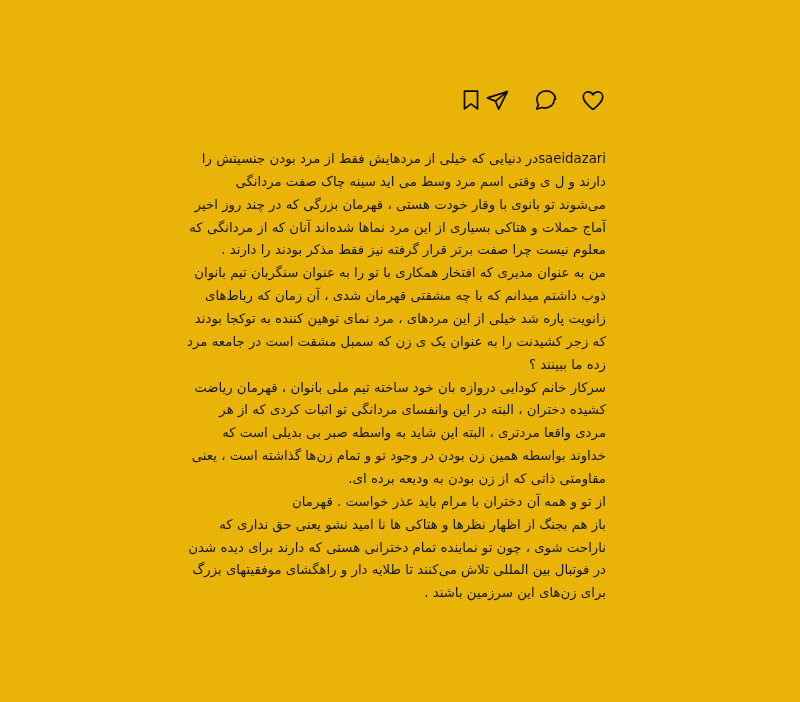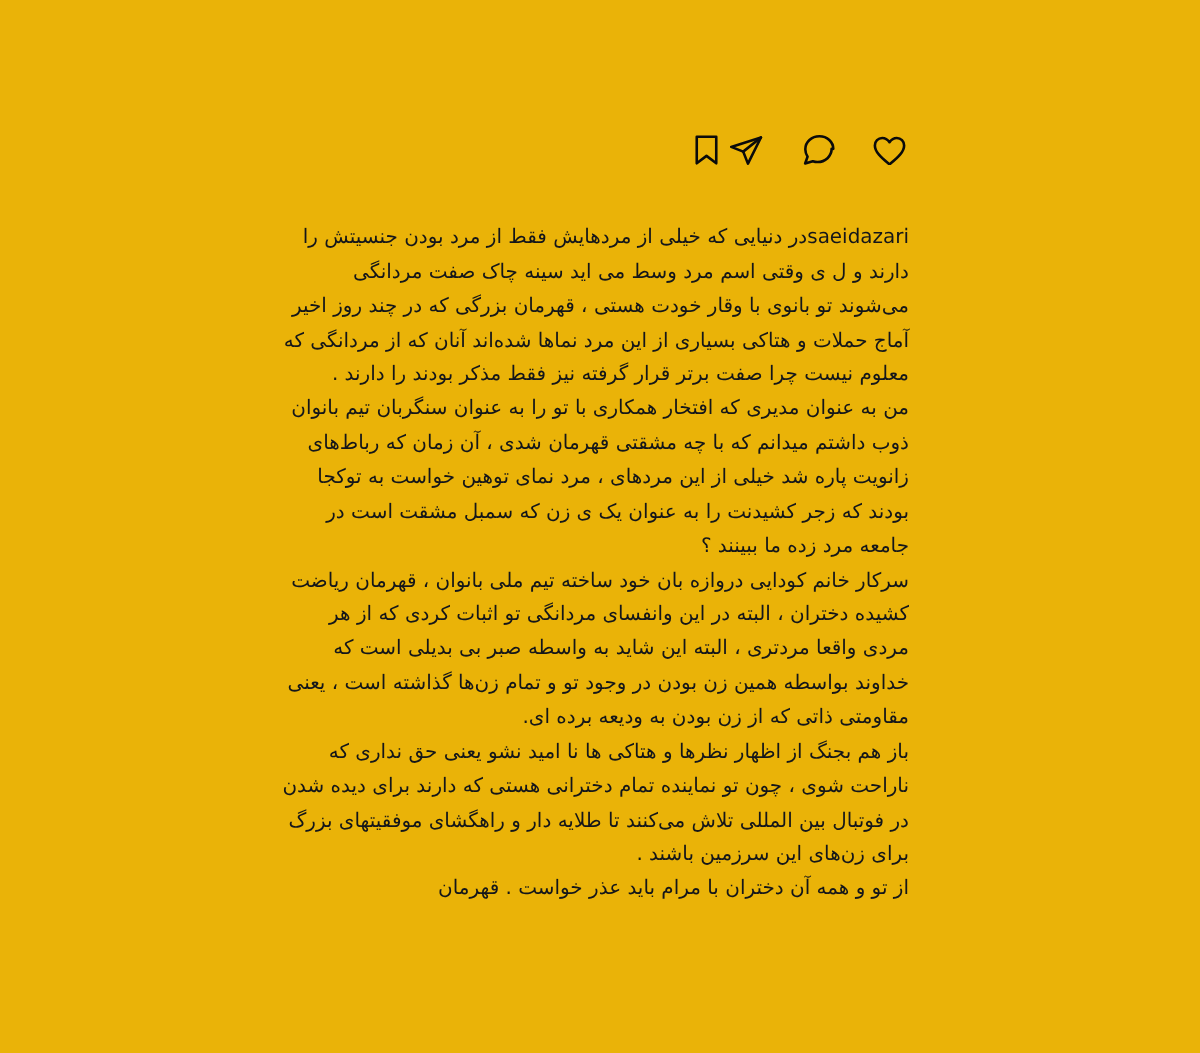--- a/index.html
+++ b/index.html
@@ -108,19 +108,19 @@
       <span class="icon-btn">
         <svg width="26" height="26" viewBox="0 0 24 24" fill="none" stroke="#0b0b0b" stroke-width="1.6" stroke-linecap="round" stroke-linejoin="round">
           <path d="M6 3.8h12v16.4l-6-4.6-6 4.6z"></path>
         </svg>
       </span>
     </div>
   </div>
 
   <div class="caption-wrap">
     <p class="para"><span class="username">saeidazari</span><span>در دنیایی که خیلی از مردهایش فقط از مرد بودن جنسیتش را دارند و ل ی وقتی اسم مرد وسط  می اید  سینه چاک صفت مردانگی می‌شوند تو بانوی با وقار خودت هستی ، قهرمان بزرگی که در چند روز اخیر آماج حملات و هتاکی بسیاری از این مرد نماها شده‌اند آنان که از مردانگی که معلوم نیست چرا صفت برتر قرار گرفته نیز فقط مذکر بودند را دارند .</span></p>
-    <p class="para">من به عنوان  مدیری که افتخار همکاری با تو را به عنوان سنگربان تیم بانوان ذوب داشتم میدانم که با چه مشقتی قهرمان شدی ، آن زمان که رباط‌های زانویت پاره شد خیلی از این مردهای ، مرد نمای  توهین خواست به توکجا بودند که زجر کشیدنت را به عنوان یک ی زن که سمبل مشقت است در جامعه مرد زده ما ببینند ؟</p>
+    <p class="para">من به عنوان  مدیری که افتخار همکاری با تو را به عنوان سنگربان تیم بانوان ذوب داشتم میدانم که با چه مشقتی قهرمان شدی ، آن زمان که رباط‌های زانویت پاره شد خیلی از این مردهای ، مرد نمای  توهین کننده به توکجا بودند که زجر کشیدنت را به عنوان یک ی زن که سمبل مشقت است در جامعه مرد زده ما ببینند ؟</p>
     <p class="para">سرکار خانم کودایی دروازه بان خود ساخته تیم ملی بانوان ، قهرمان ریاضت کشیده دختران ، البته در این وانفسای مردانگی تو اثبات کردی که از هر مردی واقعا مردتری ، البته این شاید به واسطه صبر بی بدیلی است که خداوند بواسطه همین زن بودن در وجود تو و تمام زن‌ها گذاشته است ، یعنی مقاومتی ذاتی که از زن بودن به ودیعه برده ای.</p>
+    <p class="para">از تو و همه آن دختران با مرام باید عذر خواست . قهرمان</p>
     <p class="para">باز هم بجنگ  از اظهار نظرها و هتاکی ها نا امید نشو یعنی حق نداری که ناراحت شوی ، چون تو نماینده تمام دخترانی هستی که دارند برای دیده شدن در فوتبال بین المللی تلاش می‌کنند تا طلایه دار و راهگشای موفقیتهای بزرگ برای زن‌های این سرزمین باشند .</p>
-    <p class="para">از تو و همه آن دختران با مرام باید عذر خواست . قهرمان</p>
   </div>
 
 </div>
 
 </body></html>

